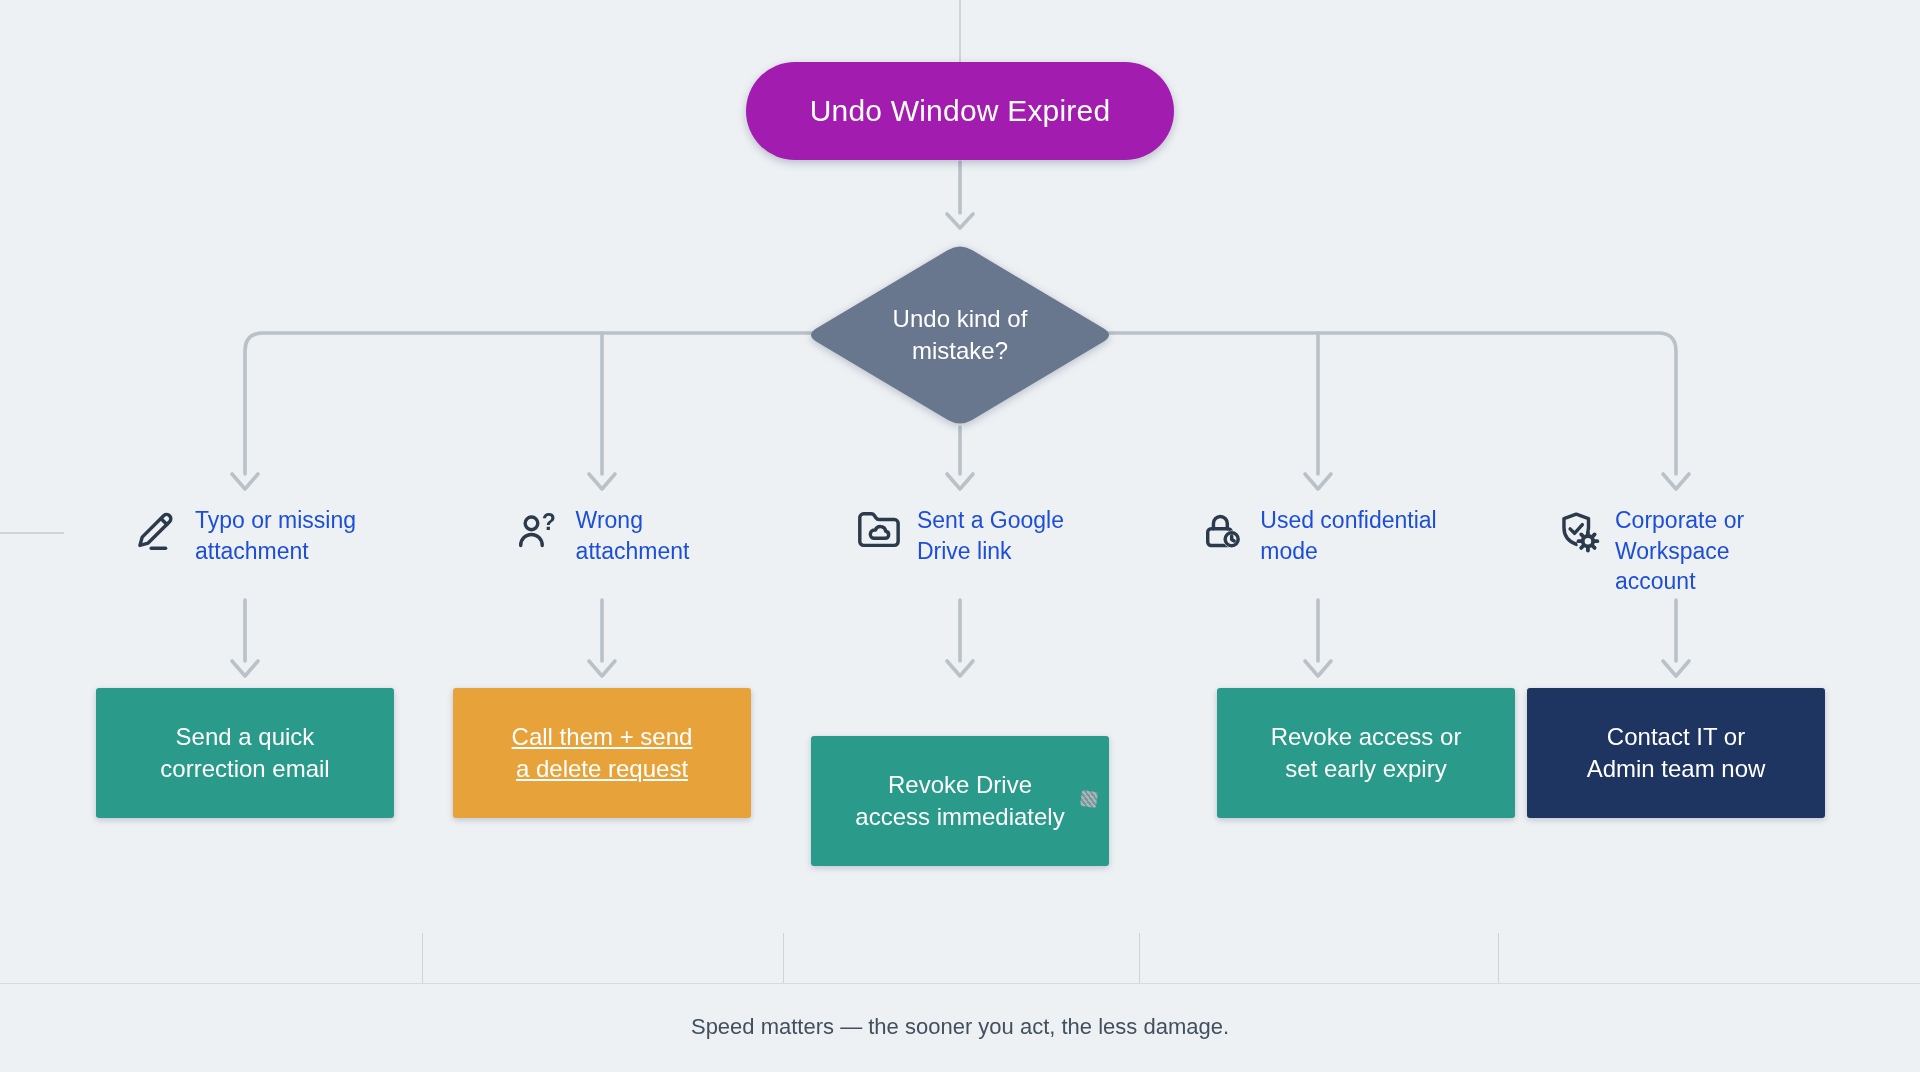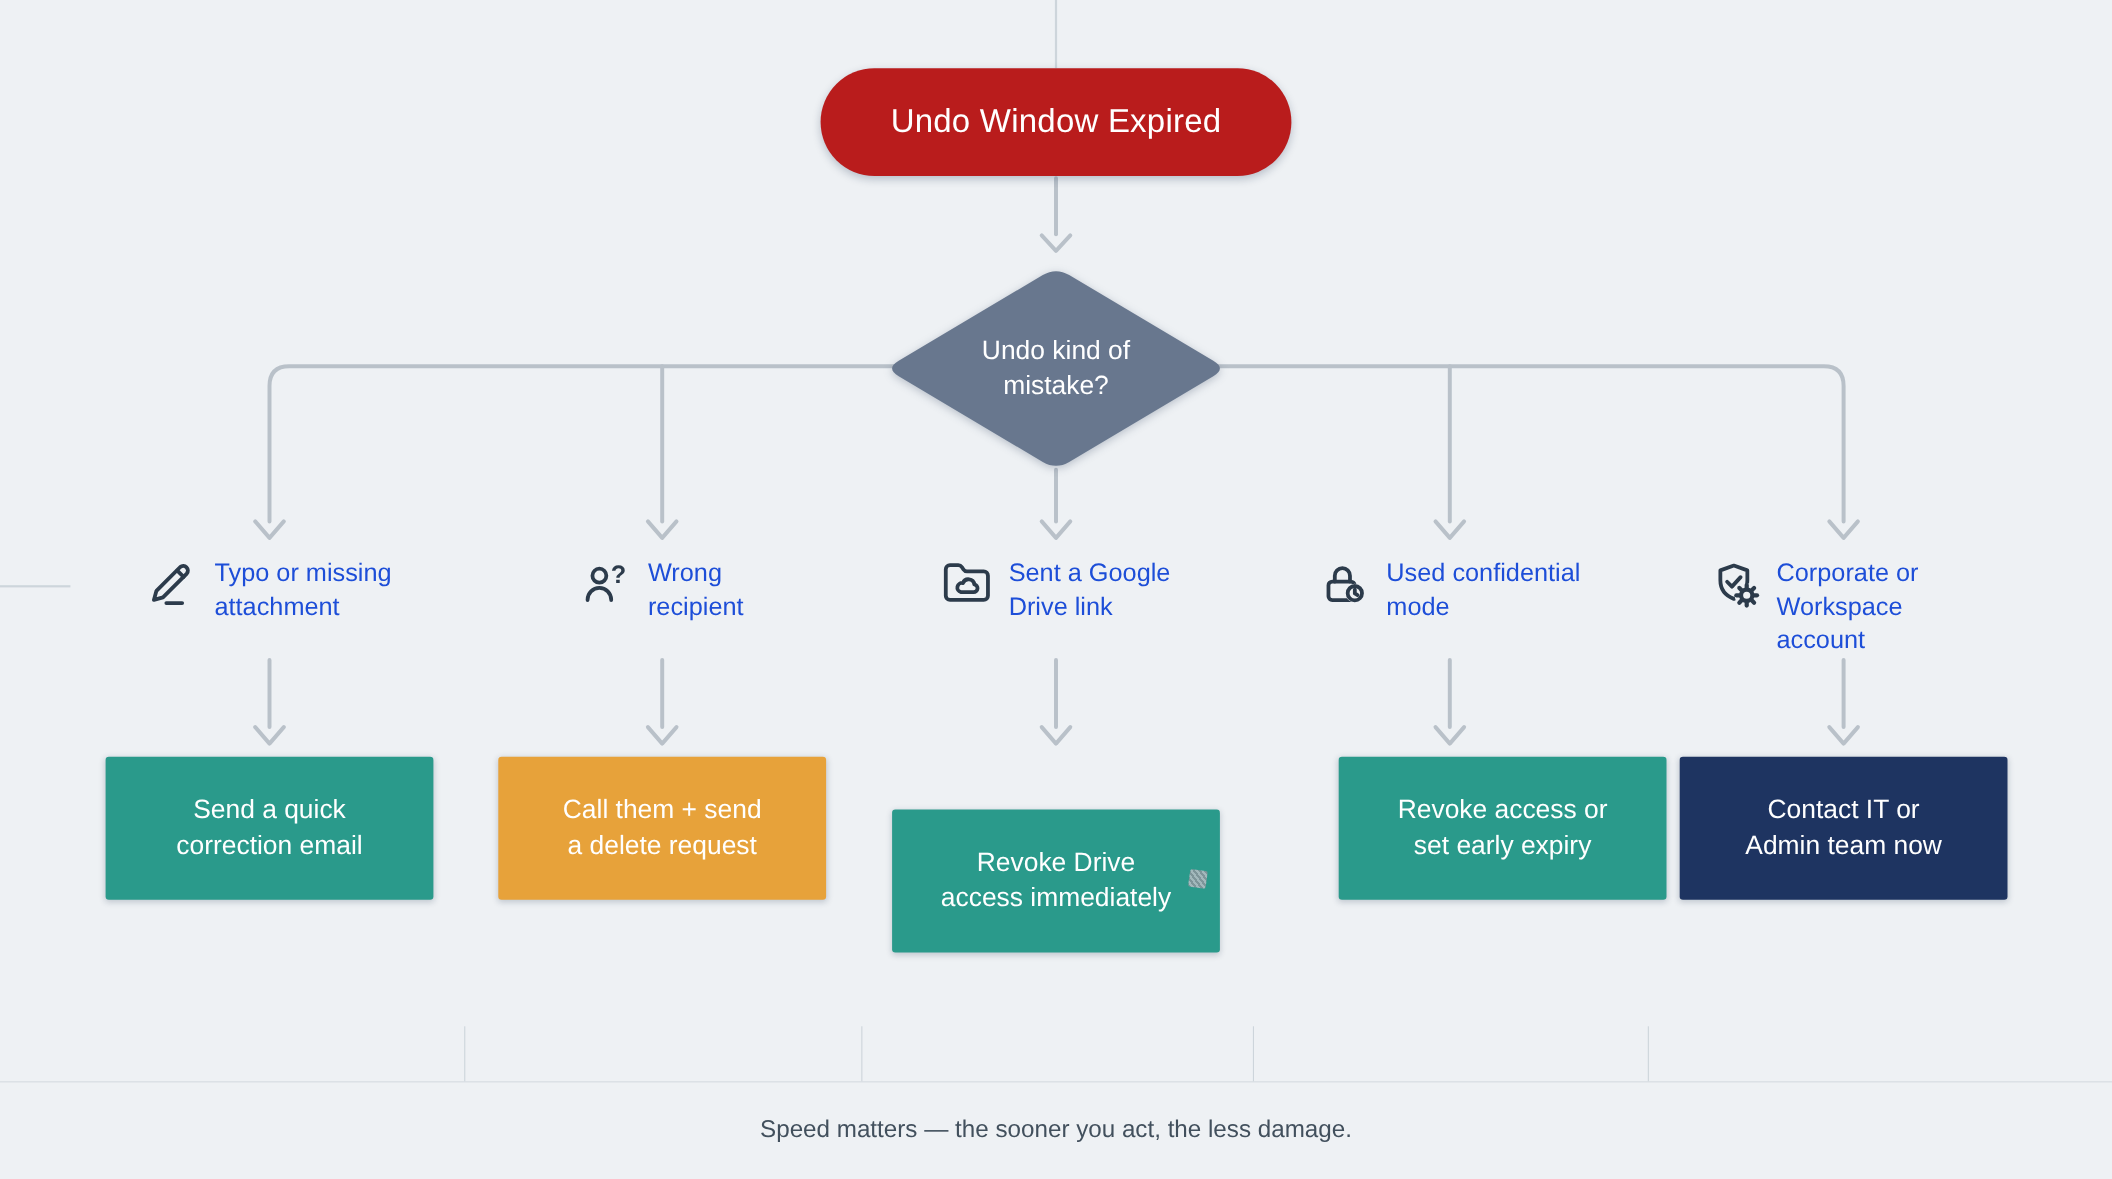--- a/index.html
+++ b/index.html
@@ -9,21 +9,21 @@
   
   #connectors{position:absolute;left:0;top:0;z-index:1;}
 
   
   .guide{position:absolute;background:#cdd5db;z-index:0;}
 
   
   .node{position:absolute;z-index:2;display:flex;align-items:center;justify-content:center;
         color:#ffffff;text-align:center;}
   .title-pill{left:960px;top:62px;transform:translateX(-50%);width:428px;height:98px;
-        background:#b91c1c;border-radius:49px;font-size:30px;font-weight:500;letter-spacing:.2px;
+        background:#a21caf;border-radius:49px;font-size:30px;font-weight:500;letter-spacing:.2px;
         box-shadow:0 3px 8px rgba(20,40,70,.25);text-align:right;}
   .diamond-text{left:960px;top:335px;transform:translate(-50%,-50%);width:230px;
         font-size:24px;line-height:1.32;white-space:pre-line;font-weight:400;z-index:3;}
 
   .branch-group{position:absolute;top:505px;transform:translateX(-50%);display:flex;
         align-items:flex-start;gap:15px;z-index:2;}
   .branch-group svg{flex:0 0 auto;margin-top:3px;}
   .branch-label-text{font-size:23px;line-height:1.33;color:#1d4ed8;white-space:pre-line;
         font-weight:400;}
 
@@ -103,21 +103,21 @@
 attachment</div>
   </div>
 
   <div class="branch-group" style="left:602px;">
     <svg width="46" height="46" viewBox="0 0 24 24" fill="none" stroke="#2c3b4b" stroke-width="1.8" stroke-linecap="round" stroke-linejoin="round">
       <circle cx="8.8" cy="8" r="3.3"></circle>
       <path d="M3.2 19.6v-.2a5.6 5.6 0 0 1 11.2 0v.2"></path>
       <text x="14.2" y="11.6" font-size="12" font-weight="700" stroke="none" fill="#2c3b4b">?</text>
     </svg>
     <div class="branch-label-text">Wrong
-recipient</div>
+attachment</div>
   </div>
 
   <div class="branch-group" style="left:960px;">
     <svg width="46" height="46" viewBox="0 0 24 24" fill="none" stroke="#2c3b4b" stroke-width="1.8" stroke-linecap="round" stroke-linejoin="round">
       <path d="M20 19.5a2 2 0 0 0 2-2V8a2 2 0 0 0-2-2h-7.9a2 2 0 0 1-1.7-.9l-.8-1.2A2 2 0 0 0 7.9 3H4a2 2 0 0 0-2 2v12.5a2 2 0 0 0 2 2Z"></path>
       <path d="M9.2 15.8h6a1.85 1.85 0 0 0 .34-3.67 2.8 2.8 0 0 0-5.4-.6 2.15 2.15 0 0 0-.94 4.27Z"></path>
     </svg>
     <div class="branch-label-text">Sent a Google
 Drive link</div>
   </div>
@@ -150,21 +150,21 @@
         <path d="M17.7 13.9v-1.5"></path>
           <path d="M20.1 14.9l1.1-1.1"></path>
       </g>
     </svg>
     <div class="branch-label-text">Corporate or
 Workspace account</div>
   </div>
 
   <div class="node action-box action-teal" style="left:245px;">Send a quick
 correction email</div>
-  <div class="node action-box action-orange" style="left:602px;">Call them + send
+  <div class="node action-box action-orange" style="left:602px;text-decoration:underline;">Call them + send
 a delete request</div>
   <div class="node action-box action-teal" style="left:960px;margin-top:48px;">Revoke Drive
 access immediately</div>
   <div class="node action-box action-teal" style="left:1318px;margin-left:48px;">Revoke access or
 set early expiry</div>
   <div class="node action-box action-navy" style="left:1676px;">Contact IT or
 Admin team now</div>
 
   <div class="cursor-artifact"></div>
 

